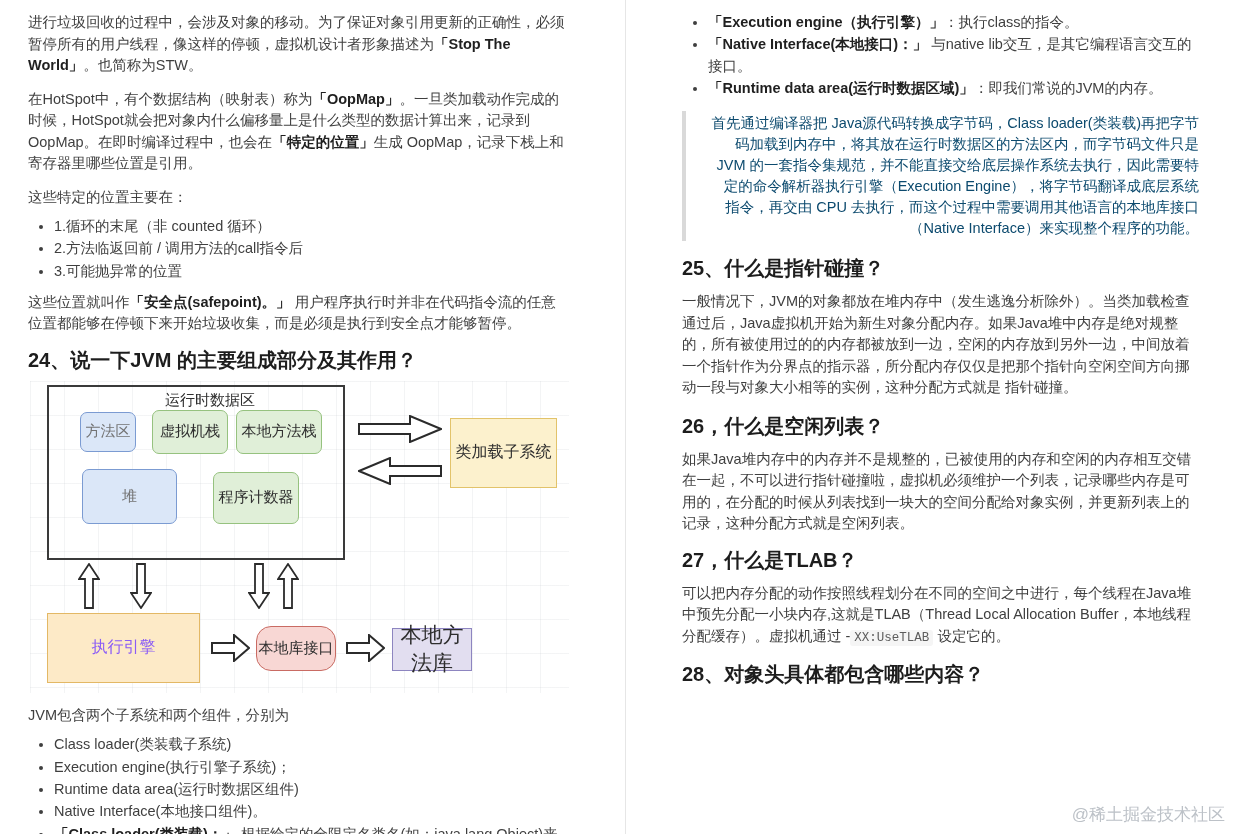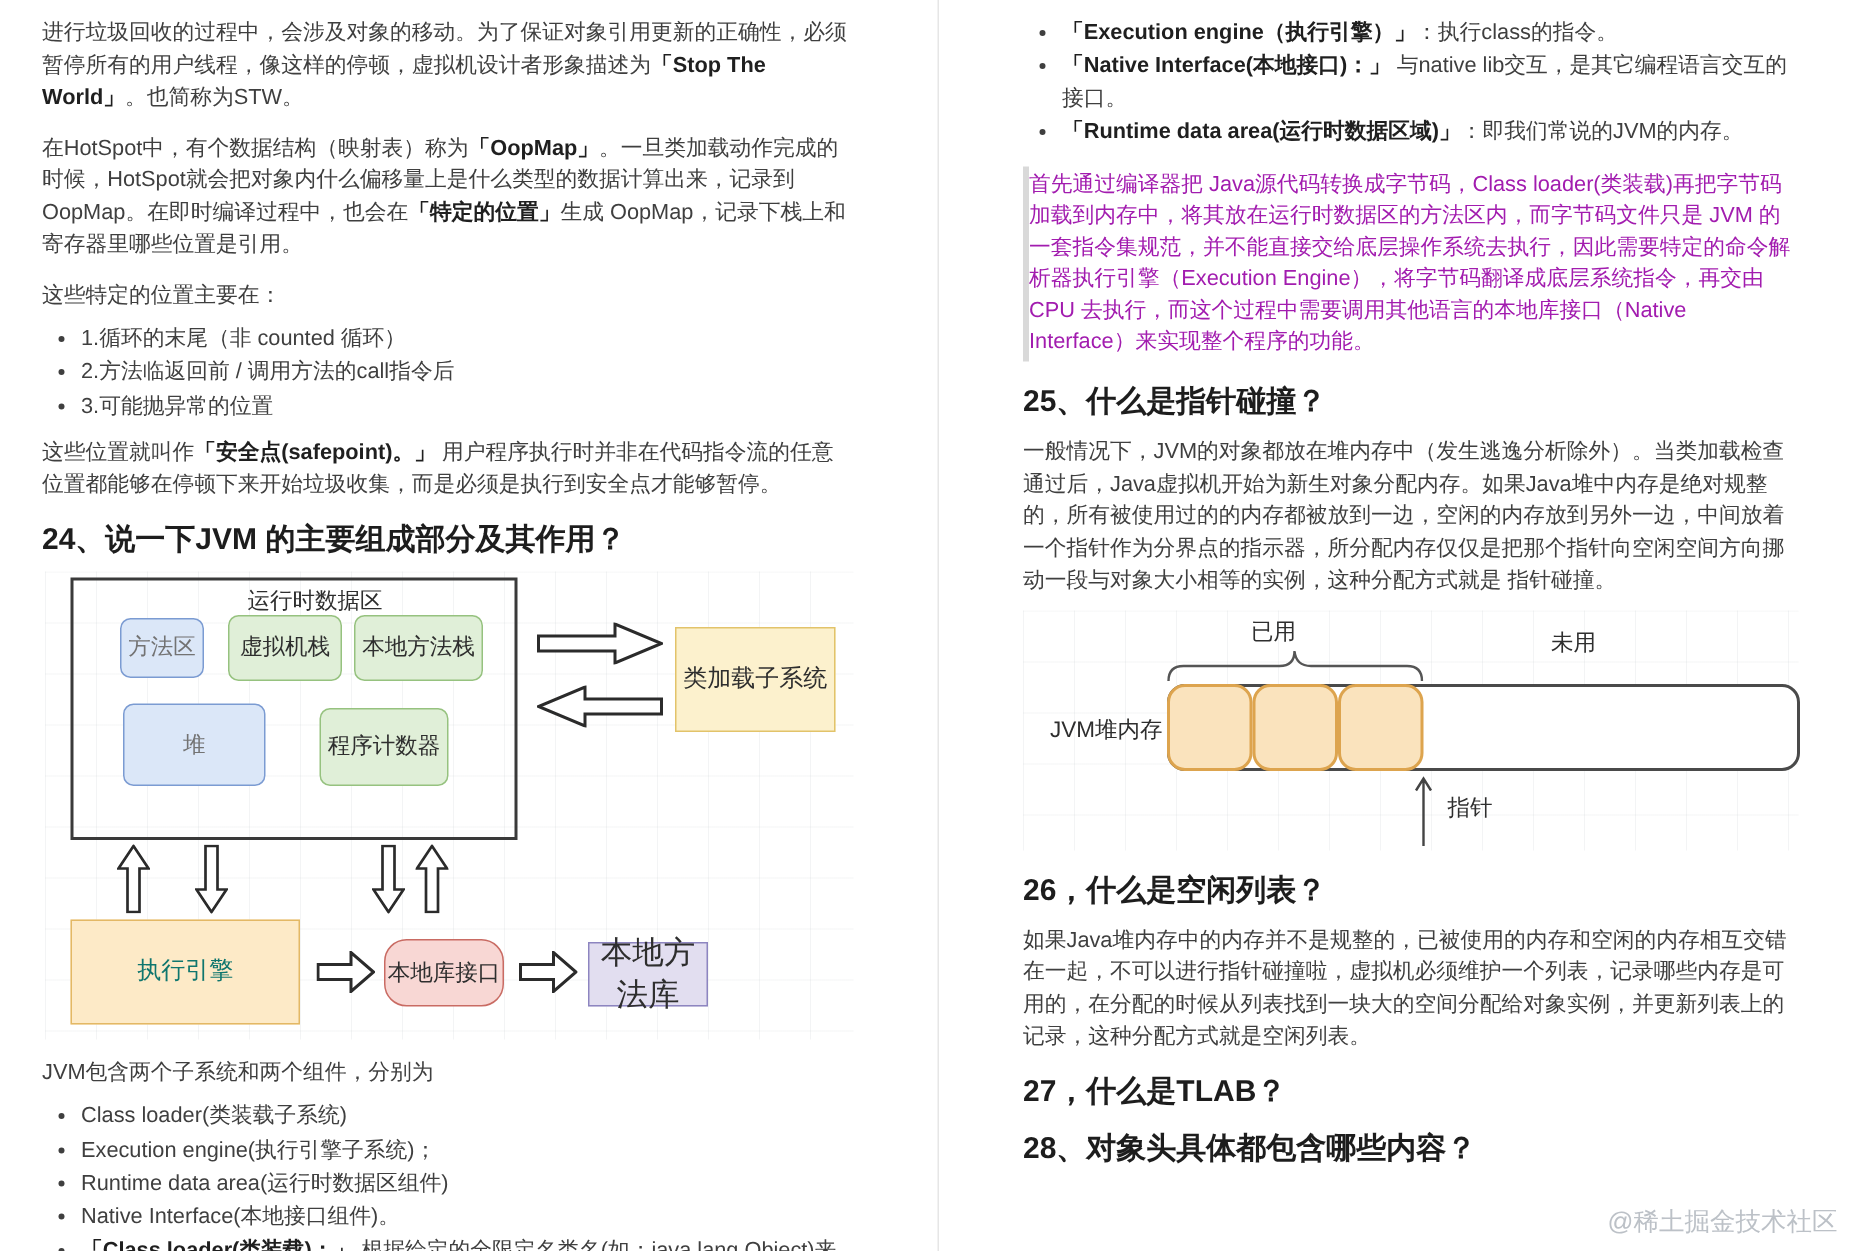--- a/index.html
+++ b/index.html
@@ -14,22 +14,22 @@
   .col-left  { left:0;   width:625px; padding:12px 58px 0 28px; }
   .col-right { left:626px; width:613px; padding:12px 40px 0 56px; }
   p { margin:12px 0 0; line-height:21.5px; }
   .mt10 { margin-top:10px; }
   b, .b { font-weight:700; color:#1f1f1f; }
   h2 { font-size:20px; line-height:26px; font-weight:700; color:#1d1d1d; margin:12px 0 0; }
   h2.mt14 { margin-top:14px; }
   ul { margin:8px 0 0; padding-left:26px; }
   li { line-height:21.3px; margin:0 0 1px; }
   .quote {
-    margin:12px 0 0; padding:2px 0 2px 0;
-    border-left:4px solid #d9d9d9; color:#a21caf; line-height:21px;
+    margin:12px 0 0; padding:2px 0 2px 24px;
+    border-left:4px solid #d9d9d9; color:#0c4a6e; line-height:21px;text-align:right;
   }
   code {
     font-family:"Liberation Mono","DejaVu Sans Mono",monospace;
     font-size:12.5px; color:#5c5c5c; background:#f5f5f5;
     padding:1px 4px; border-radius:3px;
   }
   .watermark { position:absolute; right:14px; bottom:8px; font-size:17px; color:#bcc1c7; }
 
   
   .diagram {
@@ -40,21 +40,21 @@
     background-size:34px 34px;
   }
   .d1 { width:539px; height:312px; margin-left:2px; }
   .d2 { width:517px; height:160px; }
   .dbox { position:absolute; display:flex; align-items:center; justify-content:center; text-align:center; }
   .outer-rect { left:17px; top:4px; width:298px; height:175px; border:2px solid #3a3a3a; background:transparent; }
   .outer-title { position:absolute; left:17px; top:10px; width:326px; text-align:center; font-size:15px; color:#2e2e2e; }
   .box-blue   { background:#dbe7f8; border:1.5px solid #7b9bd2; border-radius:7px; font-size:15px; color:#737373; }
   .box-green  { background:#e0efd8; border:1.5px solid #96c27f; border-radius:7px; font-size:15px; color:#2e2e2e; }
   .box-yellow { background:#fcf1cd; border:1.5px solid #e2c36a; font-size:16px; color:#2e2e2e; }
-  .box-orange { background:#fdeac7; border:1.5px solid #e3b865; font-size:16px; color:#0f766e; }
+  .box-orange { background:#fdeac7; border:1.5px solid #e3b865; font-size:16px; color:#8b5cf6; }
   .box-pink   { background:#f8d7d4; border:1.5px solid #c96b63; font-size:15px; color:#2e2e2e; }
   .box-purple { background:#e2def0; border:1.5px solid #8d85c0; font-size:21px; color:#2e2e2e; }
   .arrow { position:absolute; }
   .arrow svg { display:block; }
 
   .heap-rect { position:absolute; left:96px; top:49px; width:422px; height:58px; border:2px solid #4a4a4a; border-radius:12px; background:#fff; }
   .heap-cell { position:absolute; top:49px; width:57px; height:58px; border:2px solid #dda44e; border-radius:12px; background:#fae3bd; }
   .d2-label { position:absolute; font-size:15px; color:#2e2e2e; }
 </style>
 </head>
@@ -147,43 +147,24 @@
     <li><span class="b">「Execution engine（执行引擎）」</span><span>：执行class的指令。</span></li>
     <li><span class="b">「Native Interface(本地接口)：」</span><span> 与native lib交互，是其它编程语言交互的接口。</span></li>
     <li><span class="b">「Runtime data area(运行时数据区域)」</span><span>：即我们常说的JVM的内存。</span></li>
   </ul>
 
   <div class="quote">首先通过编译器把 Java源代码转换成字节码，Class loader(类装载)再把字节码加载到内存中，将其放在运行时数据区的方法区内，而字节码文件只是 JVM 的一套指令集规范，并不能直接交给底层操作系统去执行，因此需要特定的命令解析器执行引擎（Execution Engine），将字节码翻译成底层系统指令，再交由 CPU 去执行，而这个过程中需要调用其他语言的本地库接口（Native Interface）来实现整个程序的功能。</div>
 
   <h2 class="mt14">25、什么是指针碰撞？</h2>
   <p class="mt10">一般情况下，JVM的对象都放在堆内存中（发生逃逸分析除外）。当类加载检查通过后，Java虚拟机开始为新生对象分配内存。如果Java堆中内存是绝对规整的，所有被使用过的的内存都被放到一边，空闲的内存放到另外一边，中间放着一个指针作为分界点的指示器，所分配内存仅仅是把那个指针向空闲空间方向挪动一段与对象大小相等的实例，这种分配方式就是 指针碰撞。</p>
 
-  <div class="diagram d2">
-    <div class="d2-label" style="left:152px; top:5px;">已用</div>
-    <div class="d2-label" style="left:352px; top:12px;">未用</div>
-    <div class="arrow" style="left:96px; top:26px;">
-      <svg width="171" height="22" viewBox="0 0 171 22">
-          <path d="M1,21 Q1,11 11,11 L75,11 Q85,11 85,1 Q86,11 96,11 L160,11 Q170,11 170,21" fill="none" stroke="#555" stroke-width="1.6"></path>
-        </svg>
-    </div>
-    <div class="d2-label" style="left:18px; top:70px;">JVM堆内存</div>
-    <div class="heap-rect"></div>
-    <div class="heap-cell" style="left:96px;"></div>
-    <div class="heap-cell" style="left:153px;"></div>
-    <div class="heap-cell" style="left:210px;"></div>
-    <div class="arrow" style="left:260px; top:110px;">
-      <svg width="14" height="48" viewBox="0 0 14 48">
-          <path d="M7,2 L7,47 M2,10 L7,2 L12,10" fill="none" stroke="#444" stroke-width="1.6"></path>
-        </svg>
-    </div>
-    <div class="d2-label" style="left:283px; top:122px;">指针</div>
-  </div>
 
   <h2 class="mt14">26，什么是空闲列表？</h2>
   <p class="mt10">如果Java堆内存中的内存并不是规整的，已被使用的内存和空闲的内存相互交错在一起，不可以进行指针碰撞啦，虚拟机必须维护一个列表，记录哪些内存是可用的，在分配的时候从列表找到一块大的空间分配给对象实例，并更新列表上的记录，这种分配方式就是空闲列表。</p>
 
   <h2>27，什么是TLAB？</h2>
+  <p class="mt10"><span>可以把内存分配的动作按照线程划分在不同的空间之中进行，每个线程在Java堆中预先分配一小块内存,这就是TLAB（Thread Local Allocation Buffer，本地线程分配缓存）。虚拟机通过 -</span><code>XX:UseTLAB</code><span> 设定它的。</span></p>
 
   <h2>28、对象头具体都包含哪些内容？</h2>
 
 </div>
 
 <div class="watermark">@稀土掘金技术社区</div>
 
 </body></html>

